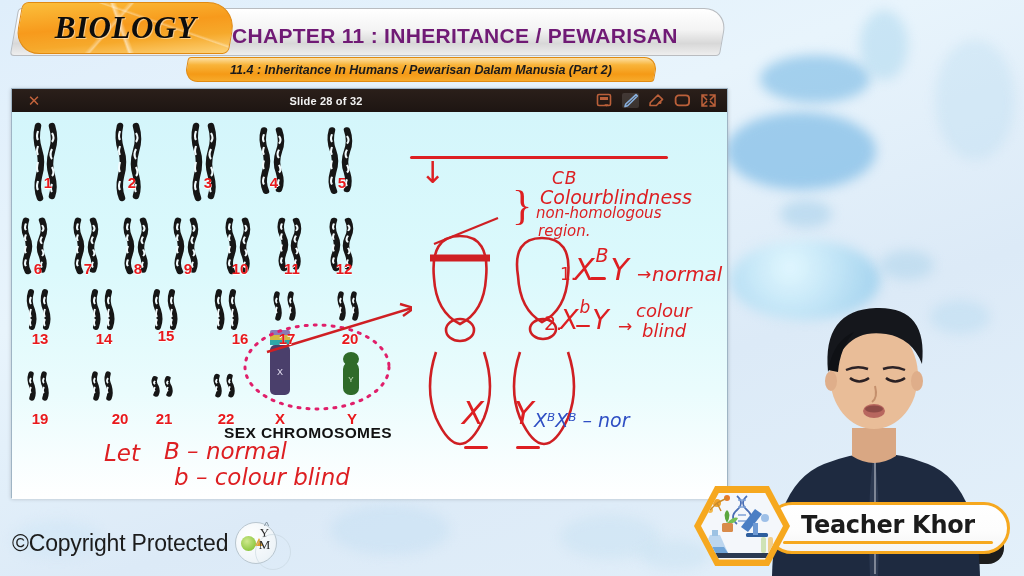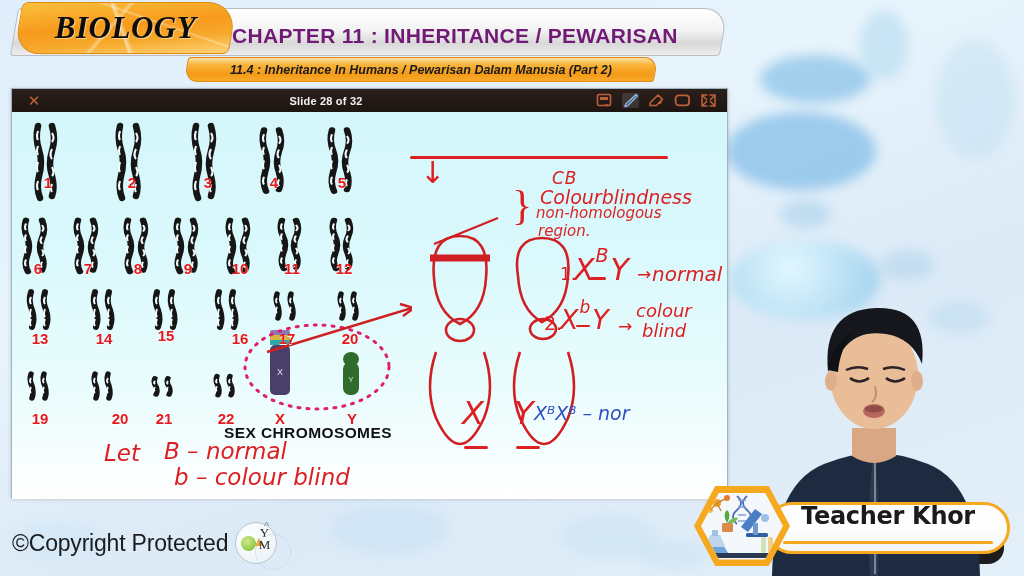--- a/index.html
+++ b/index.html
@@ -132,21 +132,21 @@
 
   
   .person { position:absolute; right:0; bottom:0; width:300px; height:330px; overflow:hidden; }
 
   
   .badge { position:absolute; left:694px; bottom:8px; width:320px; height:86px; }
   .badge-plate {
     position:absolute; left:72px; top:20px; width:244px; height:52px;
     background:linear-gradient(180deg,#ffffff 0%,#fdfdfd 55%,#f5f5f5 100%);
     border:3px solid #f6a81f; border-radius:26px;
-    display:flex; justify-content:center;
+    display:flex; align-items:center; justify-content:center;
   }
   .badge-plate::after{
     content:""; position:absolute; left:14px; right:14px; bottom:7px; height:3px;
     background:#f6a81f; border-radius:2px;
   }
   .badge-name {
     font-family:"DejaVu Sans", sans-serif;
     font-weight:bold; font-size:24px; color:#1b1b1b; letter-spacing:-.3px;
     position:relative; top:-3px;
   }
@@ -470,21 +470,21 @@
     <div class="hw" style="left:532px;top:200px;font-size:19px;">2.</div>
     <div style="position:absolute;left:548px;top:192px;">
       <span class="hw hw-i" style="position:relative;font-size:27px;">X</span><span class="hw hw-i sup" style="position:relative;font-size:17px;top:-10px;left:1px;">b</span><span class="hw hw-i" style="position:relative;font-size:27px;left:3px;">Y</span>
     </div>
     <div class="underline-red" style="left:564px;top:213px;width:14px;height:2.4px;"></div>
     <div class="hw hw-i" style="left:606px;top:204px;font-size:17px;">→</div>
     <div class="hw hw-i" style="left:624px;top:188px;font-size:18px;">colour</div>
     <div class="hw hw-i" style="left:630px;top:208px;font-size:18px;">blind</div>
 
 
-    <div class="hw hw-i blue" style="left:522px;top:290px;font-size:19px;">XᴮXᴮ – nor</div>
+    <div class="hw hw-i blue" style="left:522px;top:297px;font-size:19px;">XᴮXᴮ – nor</div>
 
     <div class="hw hw-i" style="left:450px;top:282px;font-size:32px;">X</div>
     <div class="hw hw-i" style="left:502px;top:282px;font-size:32px;">Y</div>
     <div class="underline-red" style="left:452px;top:334px;width:24px;"></div>
     <div class="underline-red" style="left:504px;top:334px;width:24px;"></div>
 
     <div class="hw hw-i" style="left:92px;top:328px;font-size:23px;">Let</div>
     <div class="hw hw-i" style="left:162px;top:352px;font-size:23px;">b – colour blind</div>
     <div class="hw hw-i" style="left:152px;top:326px;font-size:23px;">B – normal</div>
 

